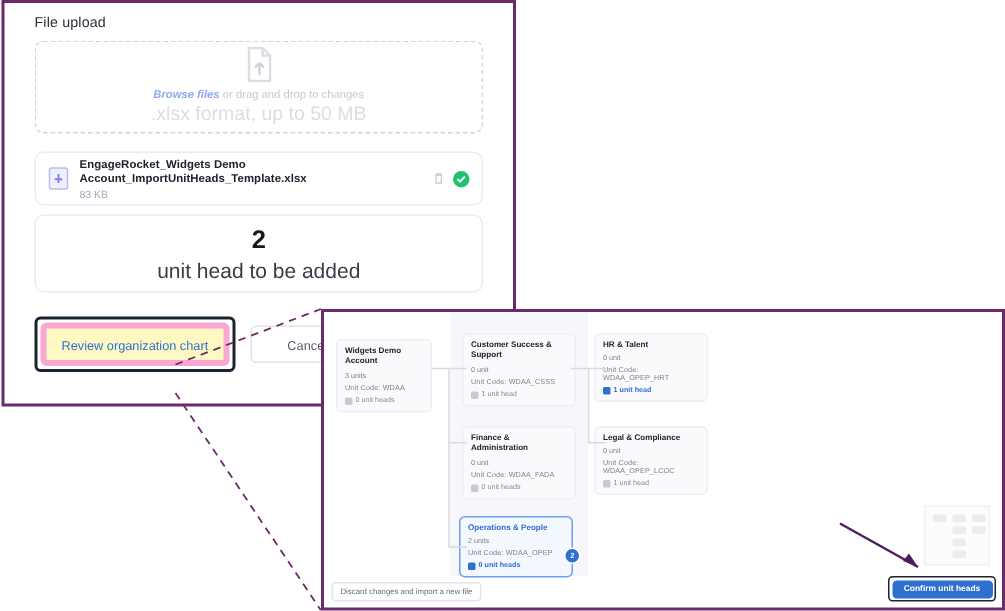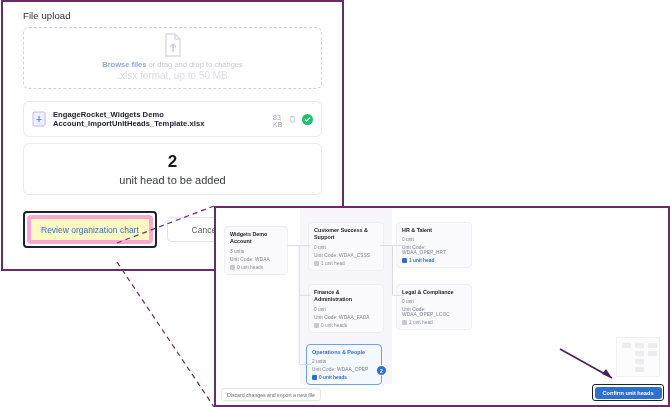--- a/index.html
+++ b/index.html
@@ -23,44 +23,44 @@
   .sec-title{
     font-size:9.5px;color:#2d2d3a;margin:8px 0 6px 20px;letter-spacing:.1px;
   }
   .dropzone{
     margin:0 20px;height:62px;border:1px dashed #d2d2dd;border-radius:6px;
     display:flex;flex-direction:column;align-items:center;justify-content:center;
     box-sizing:border-box;background:#fff;
   }
   .up-ico{width:20px;height:24px;margin-bottom:3px;}
   .dz-line1{font-size:7.5px;color:#c7c7d4;line-height:1.3;}
-  .dz-line1 b{color:#8fa9ef;font-weight:bold;}
-  .dz-line2{font-size:10px;color:#dcdce6;line-height:1.4;}
+  .dz-line1 b{color:#8fa9ef;font-weight:bold;font-style:italic;}
+  .dz-line2{font-size:13px;color:#dcdce6;line-height:1.4;}
 
   .filecard{
     margin:12px 20px 0 20px;border:1px solid #ebebf2;border-radius:6px;
     height:36px;display:flex;align-items:center;padding:0 8px;box-sizing:border-box;
     background:#fff;position:relative;
   }
   .fc-ico{width:14px;height:16px;flex:0 0 auto;margin-right:7px;}
-  .fc-txt{display:flex;flex-direction:row;justify-content:flex-end;}
+  .fc-txt{display:flex;flex-direction:column;justify-content:flex-end;}
   .fc-name{font-size:7.6px;color:#21212e;font-weight:bold;letter-spacing:.05px;}
   .fc-size{font-size:7px;color:#a6a6b6;margin-top:4px;}
   .fc-right{margin-left:auto;display:flex;align-items:center;gap:6px;}
   .trash{width:7px;height:8px;}
   .check{width:11px;height:11px;border-radius:50%;background:#1fc16b;
     display:flex;align-items:center;justify-content:center;}
 
   .review-box{
     margin:6px 20px 0 20px;height:52px;border:1px solid #ebebf2;border-radius:6px;
     display:flex;flex-direction:column;align-items:center;justify-content:center;
     box-sizing:border-box;
   }
   .big-num{font-size:17px;font-weight:bold;color:#16161f;line-height:1;}
-  .big-sub{font-size:11px;color:#3a3a48;margin-top:4px;}
+  .big-sub{font-size:14px;color:#3a3a48;margin-top:4px;}
 
   .actions{display:flex;gap:10px;margin:16px 0 0 20px;align-items:center;}
   .btn-primary-outline{
     border:4px solid #f9a8d4;border-radius:4px;background:#fef9c3;color:#2f6fd0;
     font-size:8.5px;font-weight:normal;padding:0 10px;height:21px;
     display:flex;align-items:center;justify-content:center;white-space:nowrap;
   }
   .focus-ring{border:2px solid #1a2430;padding:2px;border-radius:4px;display:inline-flex;}
   .btn-cancel{
     border:1px solid #e2e2ea;border-radius:4px;background:#fff;color:#5a5a6a;

